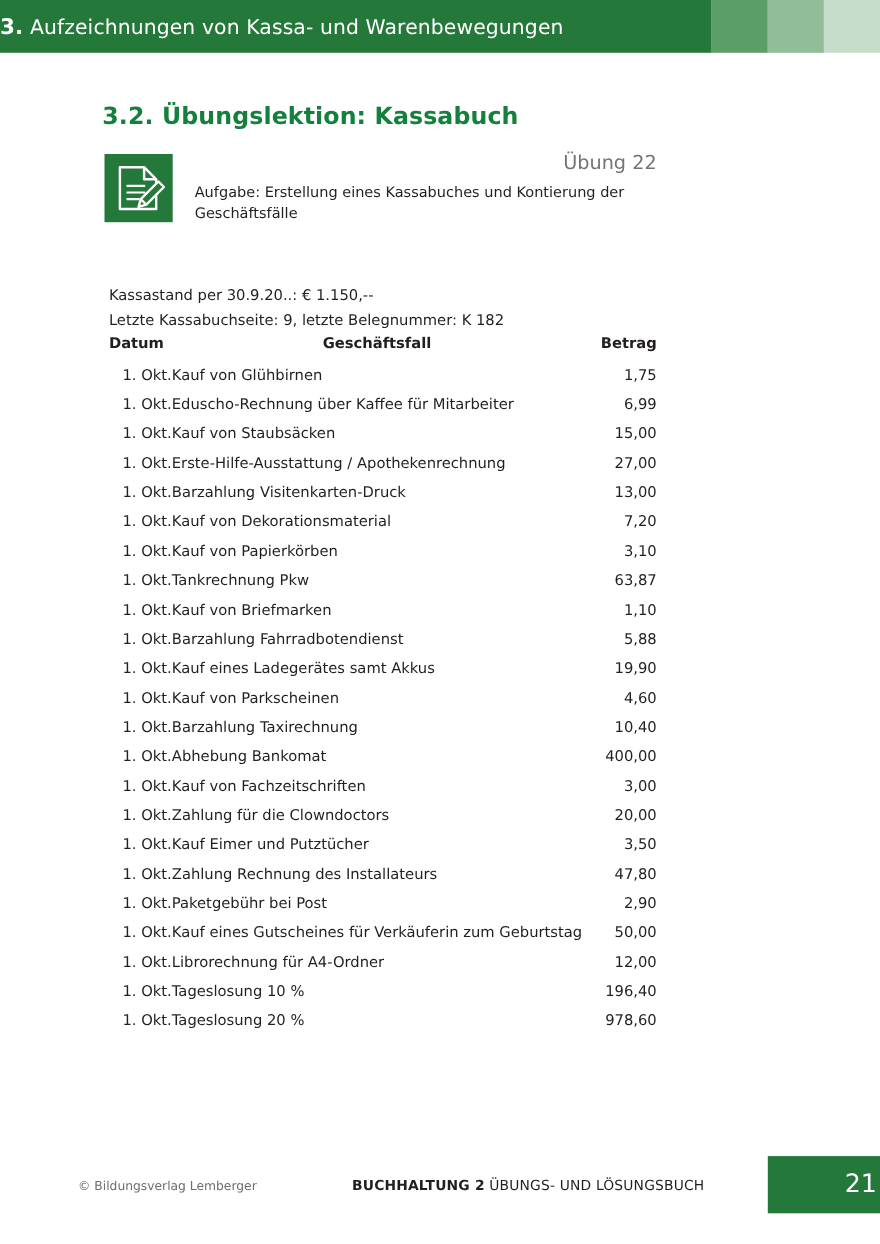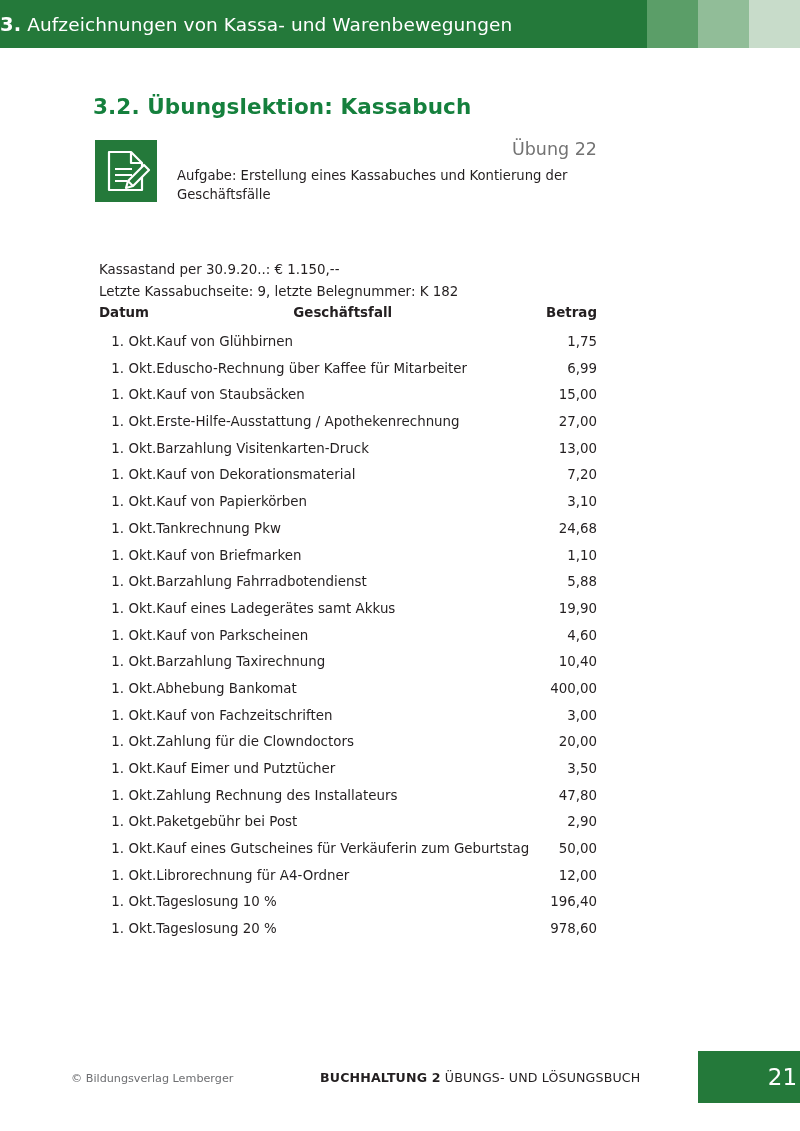--- a/index.html
+++ b/index.html
@@ -294,21 +294,21 @@
         <td class="td-amount">7,20</td>
       </tr>
       <tr>
         <td class="td-datum">1. Okt.</td>
         <td class="td-desc">Kauf von Papierkörben</td>
         <td class="td-amount">3,10</td>
       </tr>
       <tr>
         <td class="td-datum">1. Okt.</td>
         <td class="td-desc">Tankrechnung Pkw</td>
-        <td class="td-amount">24,68</td>
+        <td class="td-amount">63,87</td>
       </tr>
       <tr>
         <td class="td-datum">1. Okt.</td>
         <td class="td-desc">Kauf von Briefmarken</td>
         <td class="td-amount">1,10</td>
       </tr>
       <tr>
         <td class="td-datum">1. Okt.</td>
         <td class="td-desc">Barzahlung Fahrradbotendienst</td>
         <td class="td-amount">5,88</td>

